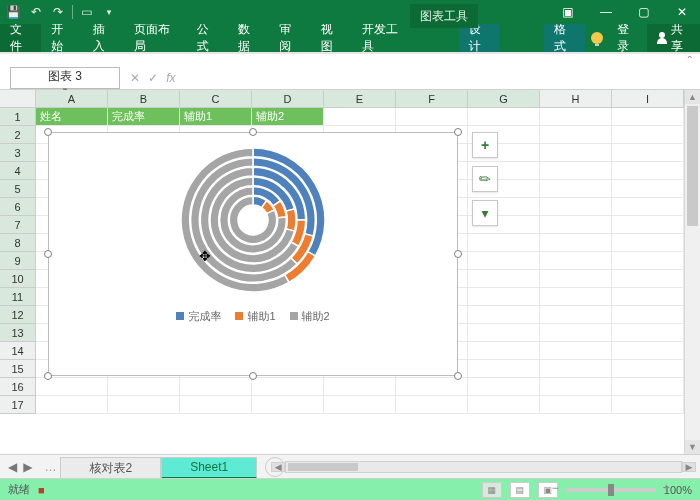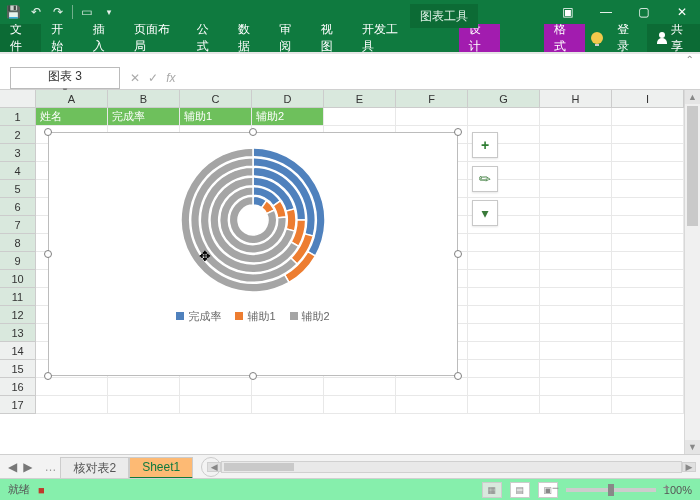--- a/index.html
+++ b/index.html
@@ -12,21 +12,21 @@
   .qat .sep { width: 1px; height: 14px; background: rgba(255,255,255,.4); }
   .doc-title { position: absolute; left: 50%; transform: translateX(-50%); font-size: 12px; }
   .chart-tools { position: absolute; left: 410px; top:4px; height:24px; background:#0c6b35; display:flex; align-items:center; padding:0 10px; font-size:12px; color:#dff2e6;}
   .winbtns { margin-left: auto; display: flex; align-items: center; gap: 2px; height: 100%; }
   .winbtn { width: 36px; height: 24px; display: flex; align-items: center; justify-content: center; color: #fff; }
 
   
   .ribbon { height: 28px; background: #0f7a3f; display: flex; align-items: stretch; color: #fff; font-size: 12px; }
   .r-tab { padding: 0 10px; display: flex; align-items: center; height: 100%; cursor: pointer; }
   .r-tab.file { background: #0c6b35; }
-  .r-tab.ctx { background: #a21caf; margin-left: 44px; }
+  .r-tab.ctx { background: #0f766e; margin-left: 44px; }
   .r-tell { margin-left: auto; display:flex; align-items:center; gap:6px; padding:0 6px;}
   .r-account { padding:0 8px; display:flex; align-items:center; }
   .r-share { background:#0c6b35; padding:0 8px; display:flex; align-items:center; gap:4px; }
   .bulb { display:inline-block; width:12px; height:12px; border-radius:50%; background:#f2c94c; position:relative;}
   .bulb::after{content:"";position:absolute;left:4px;top:12px;width:4px;height:2px;background:#ccc;}
   .person { width:14px; height:14px; display:inline-block; position:relative;}
   .person::before{content:"";position:absolute;left:4px;top:1px;width:6px;height:6px;border-radius:50%;background:#fff;}
   .person::after{content:"";position:absolute;left:2px;top:7px;width:10px;height:6px;border-radius:5px 5px 0 0;background:#fff;}
 
   
@@ -68,22 +68,22 @@
 
   
   .chart-pills { position:absolute; left:472px; top:42px; display:flex; flex-direction:column; gap:8px; }
   .pill { width:26px; height:26px; border:1px solid #c8c8c8; background:#fff; display:flex; align-items:center; justify-content:center; font-size:14px; color:#3a7a3a; box-shadow:0 1px 2px rgba(0,0,0,.1);}
   .brush { transform:rotate(-40deg); }
 
   
   .sheetbar { position:absolute; bottom:22px; left:0; right:0; height:24px; background:#f3f3f3; border-top:1px solid #d0d0d0; display:flex; align-items:center; font-size:12px;}
   .sb-nav { padding:0 8px; color:#777; display:flex; gap:6px;}
   .sb-dots { color:#999; padding:0 4px;}
-  .sheet-tab { height:22px; padding:0 12px; display:flex; align-items:center; border:1px solid #ccc; border-bottom:none; background:#ebebeb; margin-top:2px; color:#555;}
-  .sheet-tab.active { background:#fdba74; border-bottom:2px solid #0f7a3f; color:#0f7a3f; font-weight:500;}
+  .sheet-tab { height:22px; padding:0 28px; display:flex; align-items:center; border:1px solid #ccc; border-bottom:none; background:#ebebeb; margin-top:2px; color:#555;}
+  .sheet-tab.active { background:#5eead4; border-bottom:2px solid #0f7a3f; color:#0f7a3f; font-weight:500;}
   .sb-add { width:20px; height:20px; border:1px solid #ccc; border-radius:50%; display:flex; align-items:center; justify-content:center; margin-left:8px; color:#888; font-size:12px;}
   .hscroll { flex:1; margin:0 18px 0 auto; height:12px; background:#e9e9e9; position:relative; border:1px solid #d0d0d0;}
   .hscroll .thumb{ position:absolute; left:2px; top:1px; height:8px; width:70px; background:#c9c9c9;}
   .hscroll .arr { position:absolute; top:0; width:14px; height:10px; display:flex; align-items:center; justify-content:center; font-size:9px; color:#888; background:#e0e0e0;}
   .hscroll .al{left:-15px;border:1px solid #d0d0d0;} .hscroll .ar{right:-15px;border:1px solid #d0d0d0;}
 
   
   .status { position:absolute; bottom:0; left:0; right:0; height:22px; background:#86efac; border-top:1px solid #d0d0d0; display:flex; align-items:center; font-size:11px; color:#555; padding:0 8px;}
   .status .right { margin-left:auto; display:flex; align-items:center; gap:8px;}
   .vbtn { width:20px; height:16px; border:1px solid #ccc; background:#fff; display:flex; align-items:center; justify-content:center; font-size:9px; color:#888;}

